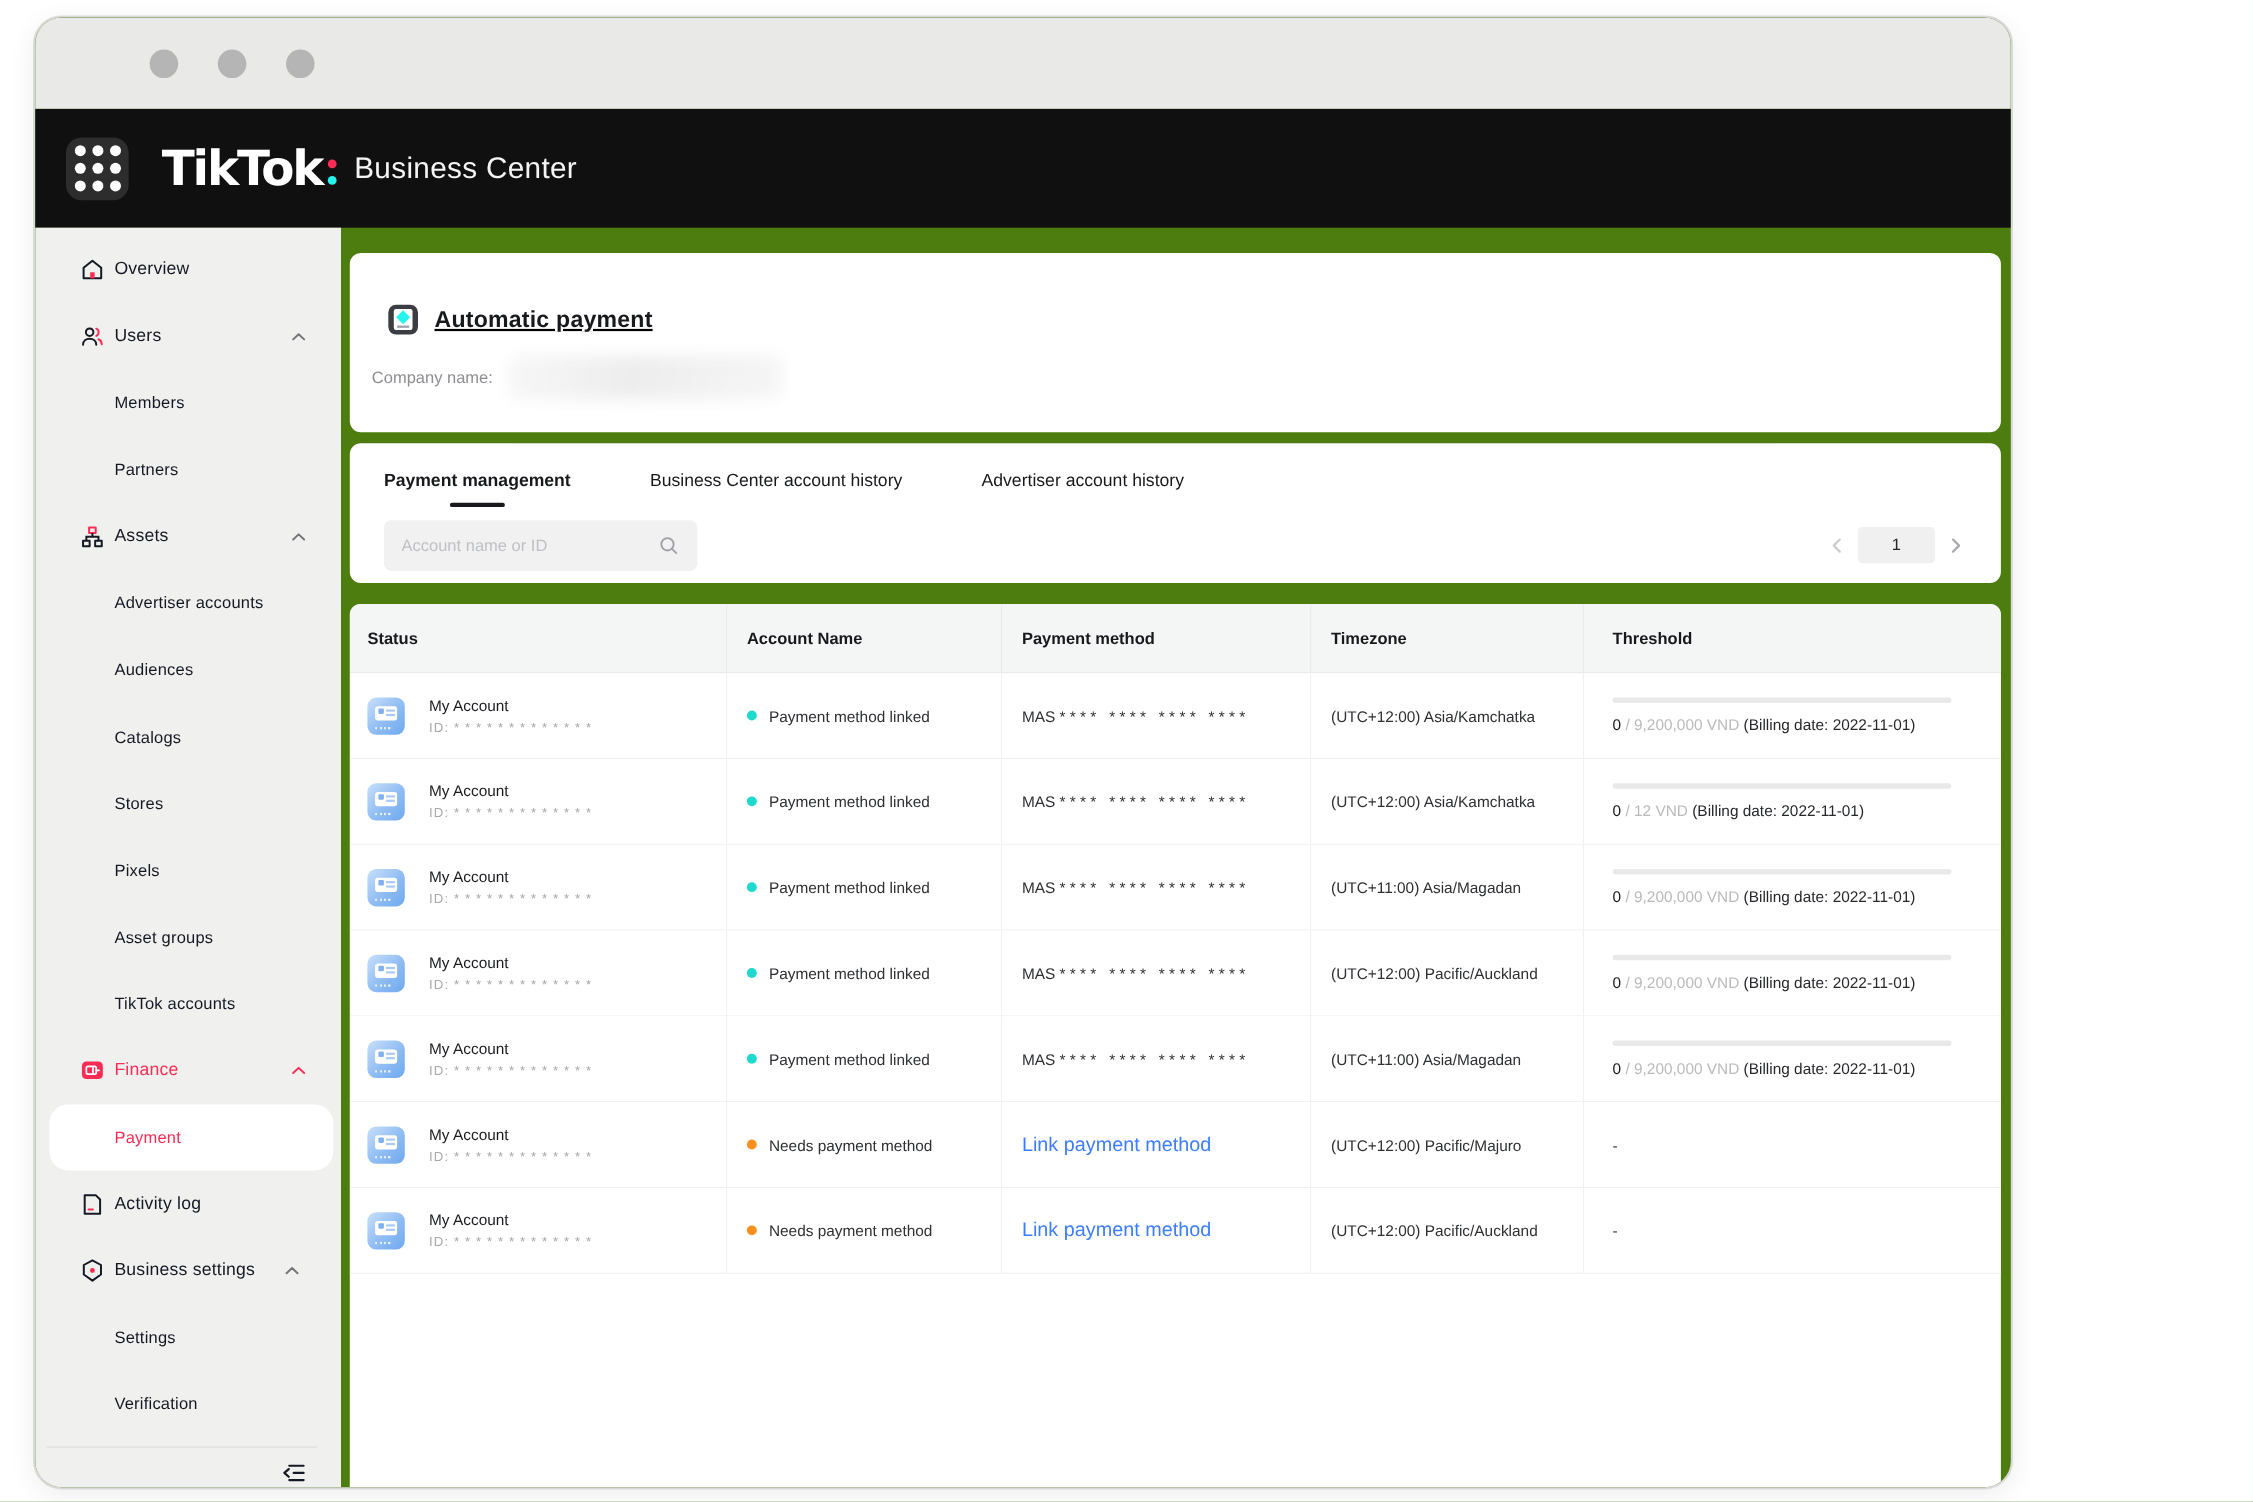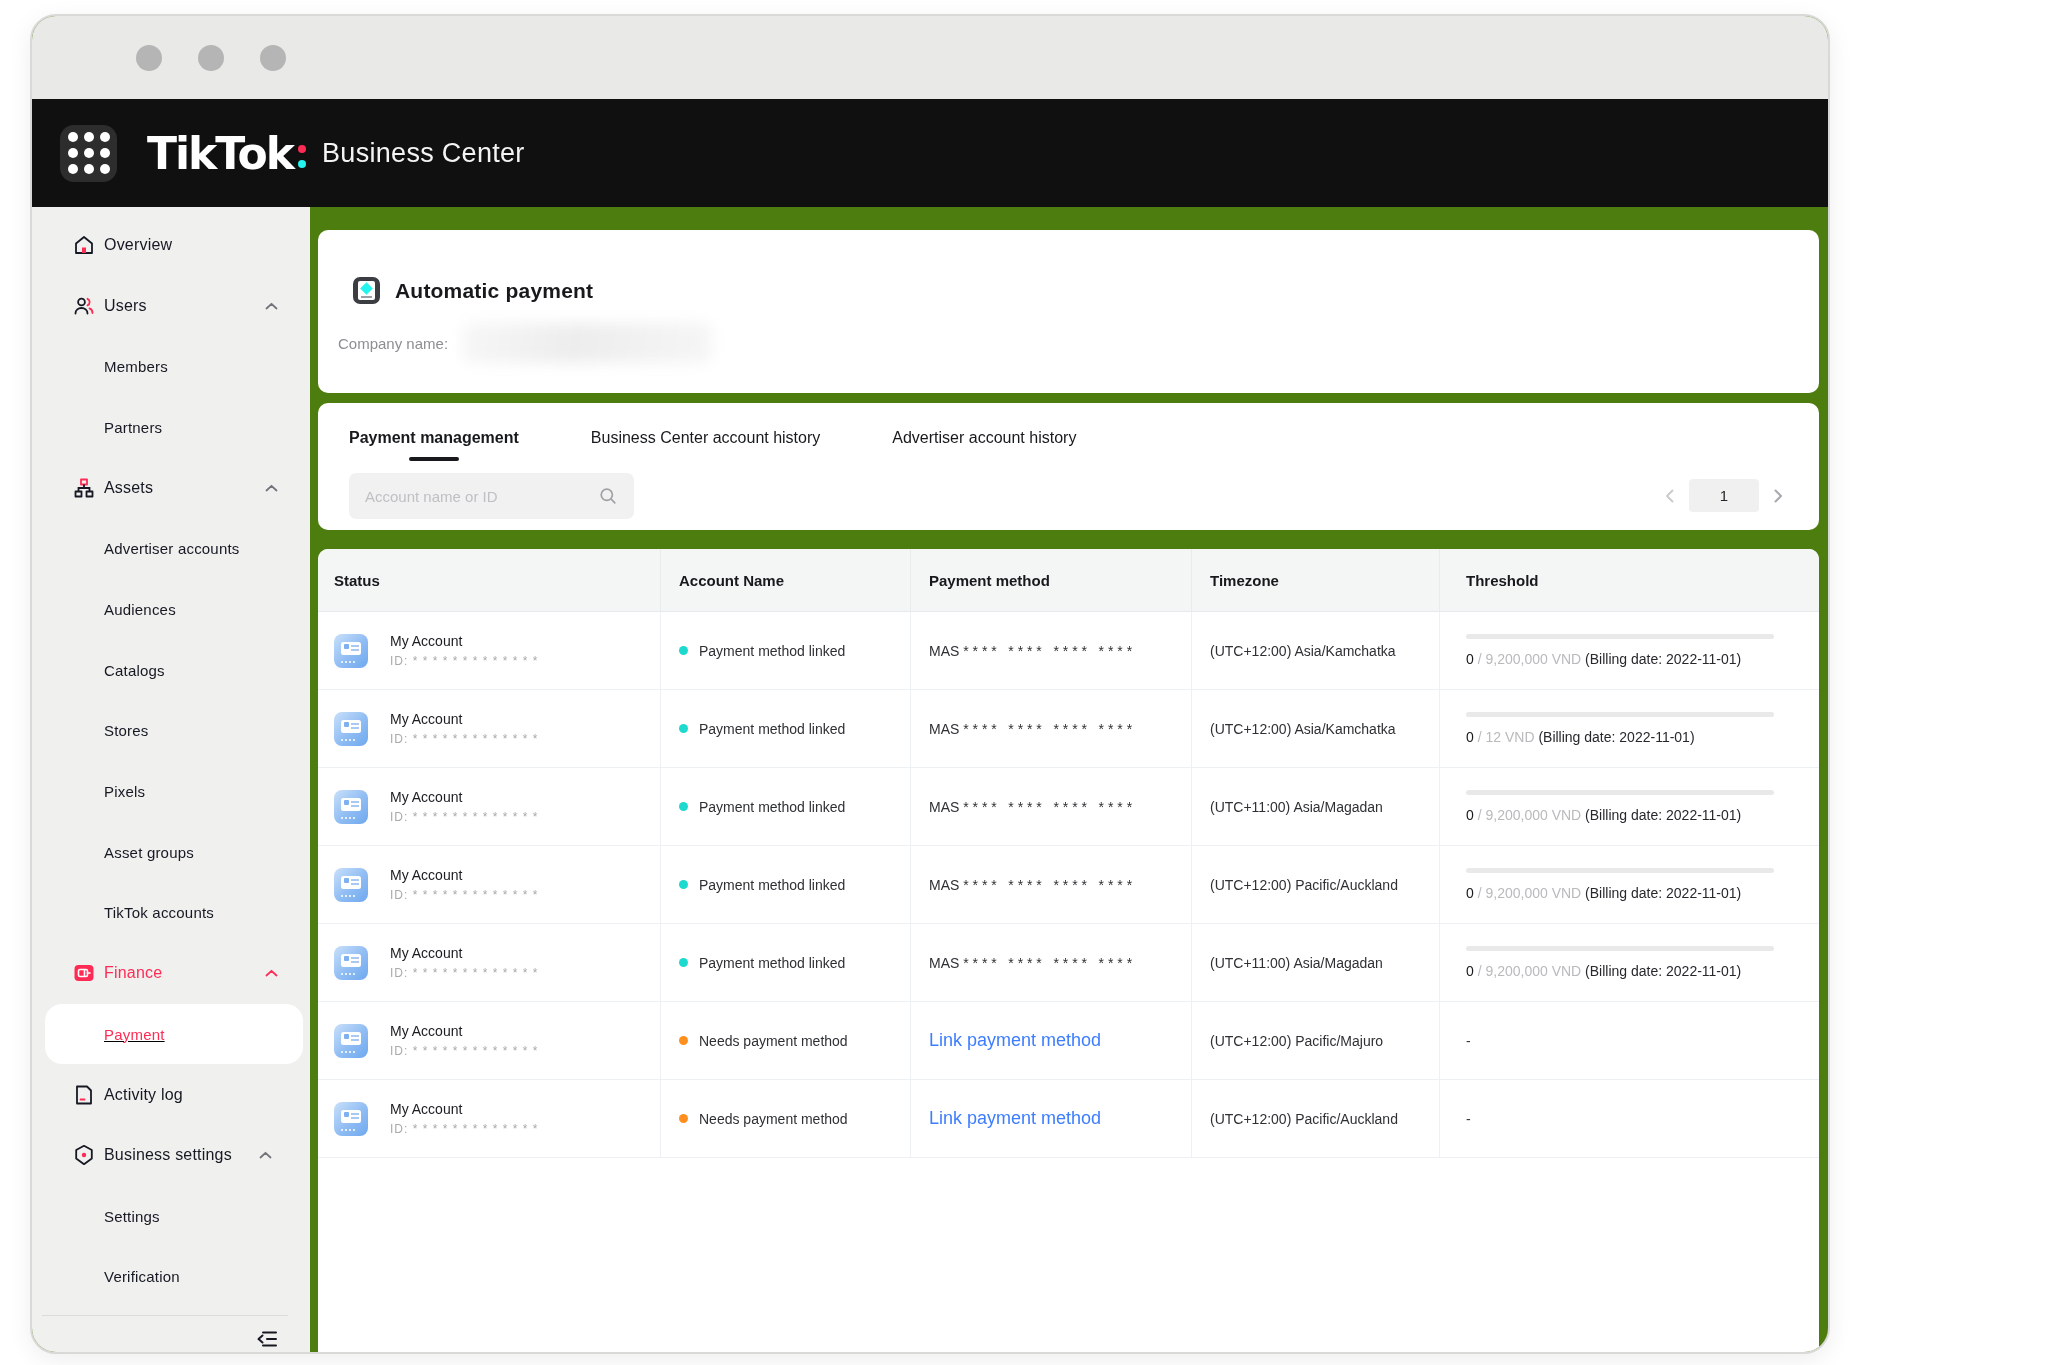--- a/index.html
+++ b/index.html
@@ -32,33 +32,33 @@
   .app-body { display:flex; height:1145px; }
 
   
   .sidebar { width:278px; background:#f0f0ee; padding-top:8px; display:flex; flex-direction:column; flex-shrink:0; }
   .nav-item { height:61px; display:flex; align-items:center; padding-left:40px; cursor:pointer; position:relative; }
   .nav-item .ic { width:24px; height:24px; margin-right:8px; flex-shrink:0; }
   .nav-item .lbl { font-size:16px; font-weight:400; color:#161823; letter-spacing:.2px; }
   .nav-item.sub { padding-left:72px;align-items:center; }
   .nav-item.sub .lbl { font-size:15px; font-weight:400; }
   .nav-item .chev { margin-left:auto; margin-right:32px; }
-  .nav-item.active-pill { background:#ffffff; border-radius:17px; margin:0 7px 0 13px; padding-left:59px;text-decoration:underline; }
+  .nav-item.active-pill { background:#ffffff; border-radius:17px; margin:0 7px 0 13px; padding-left:59px; }
   .nav-item.active-pill .lbl { color:#fe2c55; }
   .nav-item.finance .lbl { color:#fe2c55; }
   .sidebar-divider { height:1px; background:#dcdcda; margin:8px 22px 0 10px; }
   .collapse-row { display:flex; justify-content:flex-end; padding:10px 30px 0 0; }
 
   
   .main { flex:1; padding:23px 9px 0 8px; display:flex; flex-direction:column; overflow:hidden; }
   .card { background:#ffffff; border-radius:10px; }
 
   
   .card-head { height:163px; margin-bottom:10px; position:relative; flex-shrink:0; }
-  .ph-row { position:absolute; left:35px; top:47px; display:flex; align-items:center; }
+  .ph-row { position:absolute; left:35px; top:47px; display:flex; align-items:center;text-decoration:underline; }
   .ph-icon { width:27px; height:27px; border-radius:7px; background:#3b3d42; display:flex; align-items:center; justify-content:center; margin-right:15px; }
   .ph-icon .inner { width:17px; height:19px; background:#ffffff; border-radius:2px; position:relative; }
   .ph-icon .inner::before { content:''; position:absolute; left:4px; top:3px; width:9px; height:9px; background:#25f4ee; transform:rotate(45deg); }
   .ph-icon .inner::after { content:''; position:absolute; left:3px; bottom:2px; width:11px; height:2px; background:#9aa0a6; }
   .ph-title { font-size:21px; font-weight:700; color:#17191c; letter-spacing:.2px; }
   .ph-company { position:absolute; left:20px; top:93px; display:flex; align-items:center; }
   .ph-company .clabel { font-size:15px; color:#8d8e92; }
   .redacted { width:250px; height:40px; margin-left:14px; border-radius:8px;
     background:linear-gradient(100deg,#f7f7f7 0%,#ededed 45%,#f6f6f6 100%); filter:blur(7px); }
 

